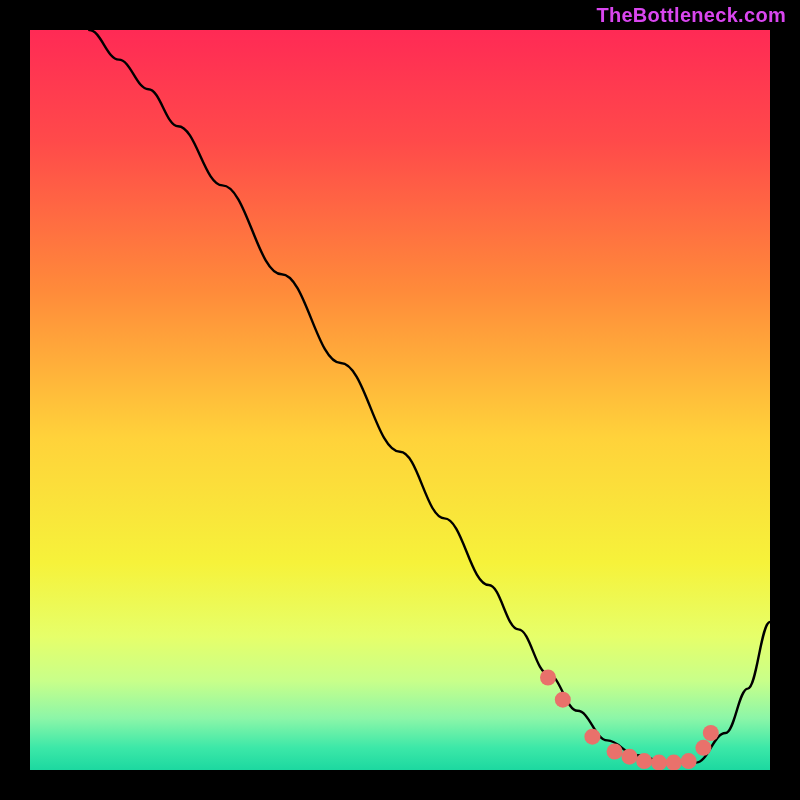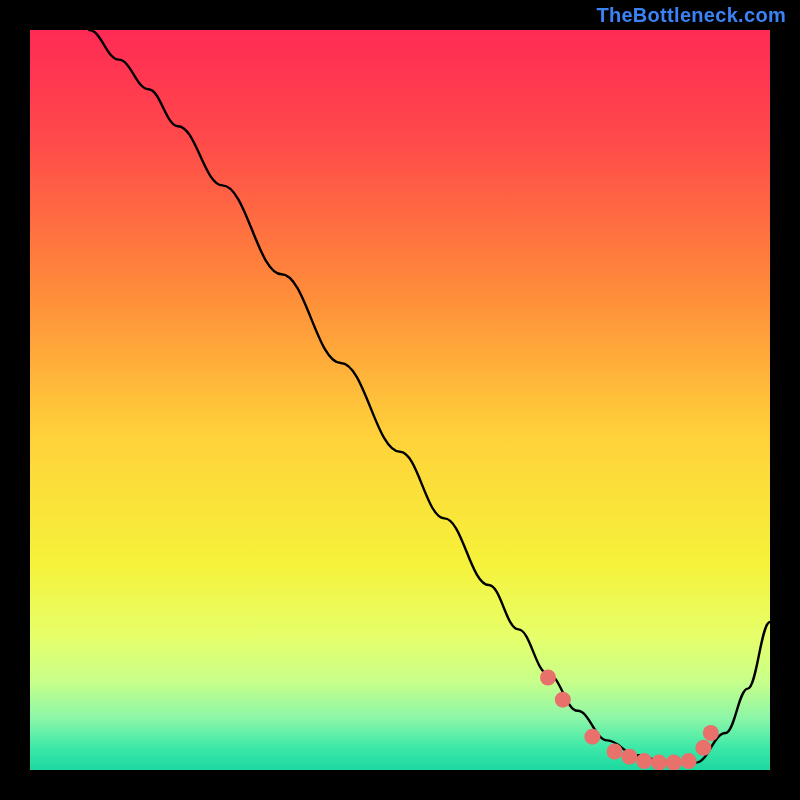--- a/index.html
+++ b/index.html
@@ -14,21 +14,21 @@
   .frame {
     position: relative;
     width: 800px;
     height: 800px;
     background: #000;
   }
   .watermark {
     position: absolute;
     top: 4px;
     right: 14px;
-    color: #3b82f6;
+    color: #d946ef;
     font-size: 20px;
     font-weight: 600;
     letter-spacing: 0.3px;
     z-index: 10;
   }
   .plot {
     position: absolute;
     left: 30px;
     top: 30px;
     width: 740px;

